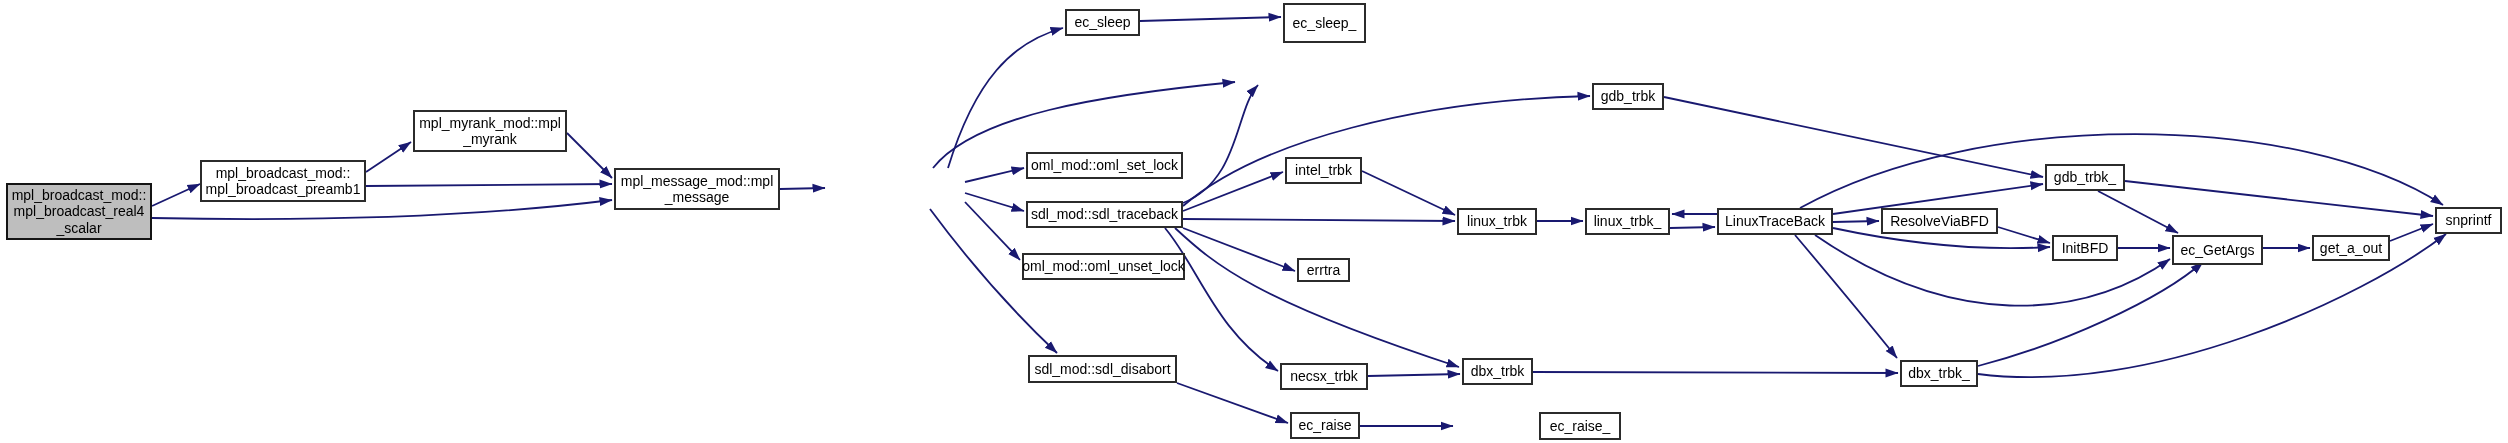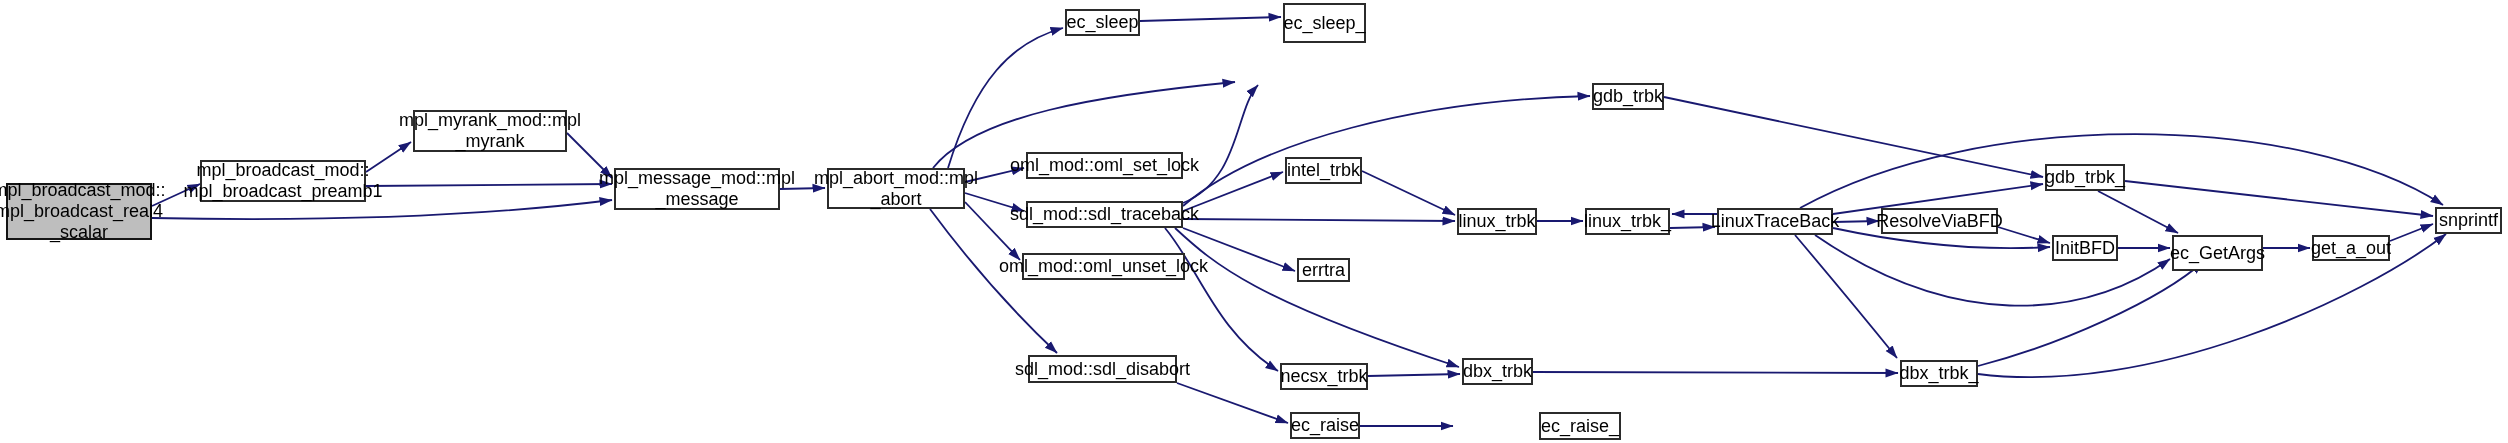--- a/index.html
+++ b/index.html
@@ -10,21 +10,21 @@
     font-family:"Liberation Sans","DejaVu Sans",sans-serif;
   }
   #edge-layer{position:absolute;left:0;top:0;width:2508px;height:443px;}
   .edge{fill:none;stroke:#191970;stroke-width:1.8px;}
   .node{
     position:absolute;
     box-sizing:border-box;
     background:#ffffff;
     border:2px solid #2b2b2b;
     color:#000000;
-    font-size:18px;
+    font-size:14px;
     line-height:1.16;
     display:flex;
     align-items:center;
     justify-content:center;
     text-align:center;
     white-space:pre-line;
     cursor:pointer;
   }
   .node.hl{background:#bebebe;border-color:#141414;}
 </style>
@@ -90,22 +90,20 @@
 
   <div class="node" id="n-mpl_broadcast_preamb1" style="left:200px;top:160px;width:166px;height:42px">mpl_broadcast_mod::
 mpl_broadcast_preamb1</div>
 
   <div class="node" id="n-mpl_myrank" style="left:413px;top:110px;width:154px;height:42px">mpl_myrank_mod::mpl
 _myrank</div>
 
   <div class="node" id="n-mpl_message" style="left:614px;top:168px;width:166px;height:42px">mpl_message_mod::mpl
 _message</div>
 
-  <div class="node" id="n-mpl_abort" style="left:827px;top:168px;width:138px;height:41px">mpl_abort_mod::mpl
-_abort</div>
 
   <div class="node" id="n-ec_sleep" style="left:1065px;top:9px;width:75px;height:27px">ec_sleep</div>
 
   <div class="node" id="n-ec_sleep_" style="left:1283px;top:3px;width:83px;height:40px">ec_sleep_</div>
 
 
   <div class="node" id="n-oml_set_lock" style="left:1026px;top:152px;width:157px;height:27px">oml_mod::oml_set_lock</div>
 
   <div class="node" id="n-sdl_traceback" style="left:1026px;top:201px;width:157px;height:27px">sdl_mod::sdl_traceback</div>
 
@@ -132,21 +130,21 @@
   <div class="node" id="n-linux_trbk_" style="left:1585px;top:208px;width:85px;height:27px">linux_trbk_</div>
 
   <div class="node" id="n-LinuxTraceBack" style="left:1717px;top:208px;width:116px;height:27px">LinuxTraceBack</div>
 
   <div class="node" id="n-ResolveViaBFD" style="left:1881px;top:208px;width:117px;height:26px">ResolveViaBFD</div>
 
   <div class="node" id="n-gdb_trbk_" style="left:2045px;top:164px;width:80px;height:27px">gdb_trbk_</div>
 
   <div class="node" id="n-InitBFD" style="left:2052px;top:235px;width:66px;height:26px">InitBFD</div>
 
-  <div class="node" id="n-ec_GetArgs" style="left:2172px;top:235px;width:91px;height:36px">ec_GetArgs</div>
+  <div class="node" id="n-ec_GetArgs" style="left:2172px;top:235px;width:91px;height:30px">ec_GetArgs</div>
 
   <div class="node" id="n-get_a_out" style="left:2312px;top:235px;width:78px;height:26px">get_a_out</div>
 
   <div class="node" id="n-snprintf" style="left:2435px;top:207px;width:67px;height:27px">snprintf</div>
 
   <div class="node" id="n-dbx_trbk_" style="left:1900px;top:360px;width:78px;height:27px">dbx_trbk_</div>
 
 </div>
 
 </body></html>

